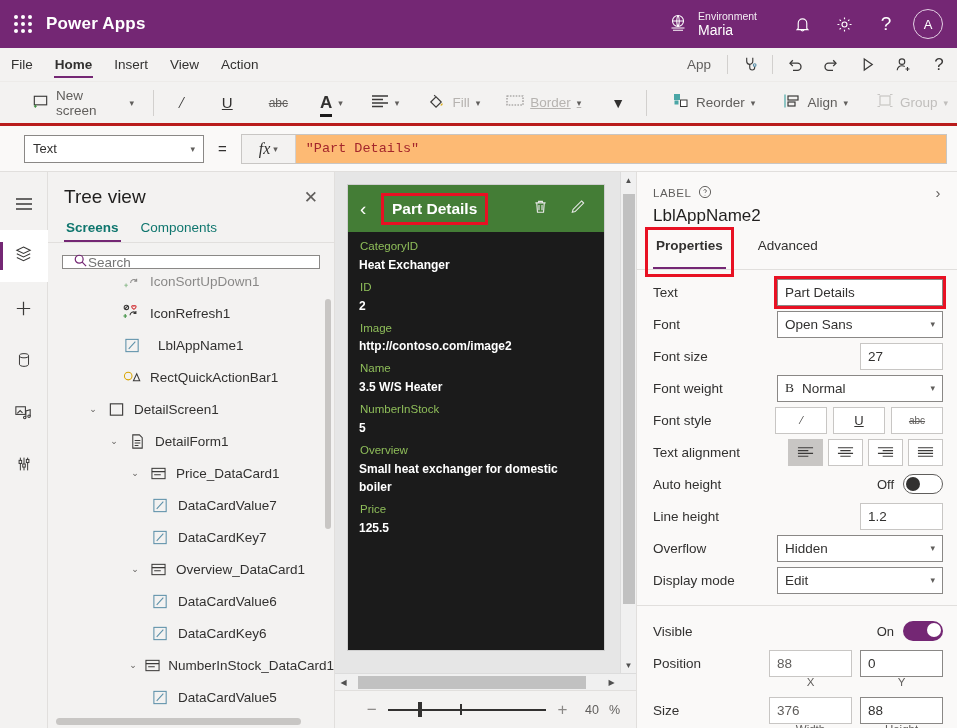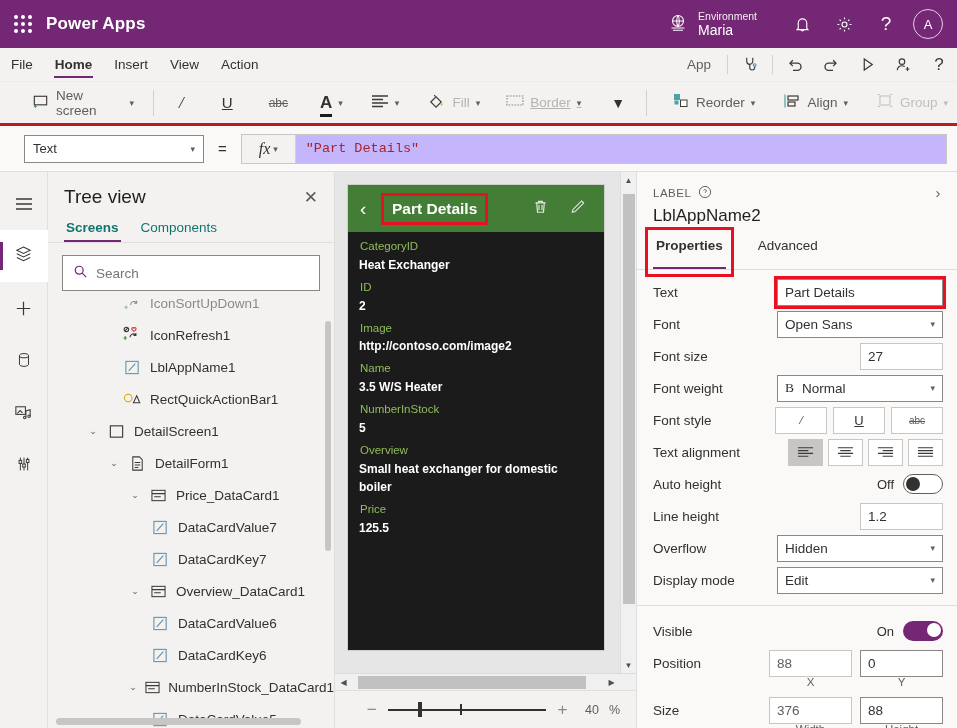--- a/index.html
+++ b/index.html
@@ -60,21 +60,21 @@
   .rsep { width:1px;background:#d2d0ce;height:26px;margin:0 6px; }
   .chev { font-size:9px;color:#605e5c; }
 
   
   .fxbar { height:46px;background:#faf9f8;display:flex;align-items:center;flex:0 0 46px;border-bottom:1px solid #e1dfdd;padding:0 10px; }
   .propsel {
     width:180px;height:28px;border:1px solid #8a8886;background:#fff;display:flex;align-items:center;
     justify-content:space-between;padding:0 8px;font-size:13px;color:#323130;cursor:pointer;
   }
   .eq { margin:0 14px;font-size:15px;color:#323130; }
-  .fxbox { display:flex;align-items:stretch;flex:1;height:30px;border:1px solid #c8c6c4;background:#c4b5fd; }
+  .fxbox { display:flex;align-items:stretch;flex:1;height:30px;border:1px solid #c8c6c4;background:#fdba74; }
   .fxbtn { width:54px;background:#f3f2f1;border-right:1px solid #d2d0ce;display:flex;align-items:center;justify-content:center;gap:3px;cursor:pointer; }
   .fxtext {
     flex:1;display:flex;align-items:center;padding-left:10px;
     font-family:"Liberation Mono",monospace;font-size:13.5px;color:#a4262c;
   }
 
   
   .workspace { flex:1;display:flex;min-height:0; }
 
   
@@ -86,21 +86,21 @@
   
   .treepanel { width:287px;background:#f3f2f1;border-right:1px solid #e1dfdd;display:flex;flex-direction:column;flex:0 0 287px;position:relative; }
   .tv-head { display:flex;align-items:center;justify-content:space-between;padding:14px 16px 8px 16px; }
   .tv-title { font-size:19px;color:#201f1e; }
   .tv-close { cursor:pointer;color:#605e5c;font-size:17px;line-height:1; }
   .tv-tabs { display:flex;padding:0 16px;border-bottom:1px solid #e1dfdd; }
   .tv-tab { font-size:13.5px;padding:4px 2px 7px 2px;margin-right:18px;cursor:pointer;color:#0f766e;position:relative; }
   .tv-tab.active { font-weight:bold; }
   .tv-tab.active::after{ content:"";position:absolute;left:0;right:0;bottom:0;height:2px;background:#742774; }
   .tv-searchwrap { padding:12px 14px 8px 14px; }
-  .tv-search { height:36px;border:1px solid #8a8886;background:#fff;display:flex;align-items:center;gap:8px;padding:0 10px; }
+  .tv-search { height:14px;border:1px solid #8a8886;background:#fff;display:flex;align-items:center;gap:0;padding:0 10px; }
   .tv-search input { border:0;outline:0;font-size:13.5px;color:#323130;font-family:inherit;width:100%;background:transparent; }
   .tv-list { flex:1;overflow:hidden;position:relative;padding-left:0; }
   .tnode { display:flex;align-items:center;height:32px;cursor:pointer;font-size:13.5px;color:#323130;white-space:nowrap; }
   .tnode .tw { width:22px;display:flex;align-items:center;justify-content:center;color:#605e5c;font-size:9px; }
   .tnode .ti { width:24px;display:flex;align-items:center;justify-content:center;margin-right:6px; }
   .tv-vscroll { position:absolute;right:3px;top:0;width:6px;border-radius:3px;background:#c8c6c4; }
   .tv-hscroll { position:absolute;left:8px;bottom:3px;height:7px;border-radius:4px;background:#c8c6c4; }
 
   
   .canvaswrap { flex:1;background:#e6e6e6;display:flex;flex-direction:column;min-width:0;position:relative; }
@@ -459,21 +459,21 @@
               <svg width="18" height="18" viewBox="0 0 18 18" fill="none" stroke-width="1.1">
                 <circle cx="3.4" cy="3.4" r="2.2" stroke="#3b3a39"></circle>
                   <path d="M1.8 4.9L5 1.9" stroke="#3b3a39"></path>
                 <path d="M8.3 2.1c.8-1 2.2-.4 2.2.7 0 1.1-1.4 2.1-2.2 2.6-.8-.5-2.2-1.5-2.2-2.6 0-1.1 1.4-1.7 2.2-.7z" stroke="#d13438" transform="translate(2.6,0)"></path>
                 <path d="M2.2 10v4M0.4 12h3.6" stroke="#3f9142"></path>
                 <path d="M7 11.3a3.3 3.3 0 0 1 5.6-2.4M12.9 7v2.4h-2.4" stroke="#3b3a39"></path>
               </svg>
             </span>
             <span>IconRefresh1</span>
           </div>
-          <div class="tnode" style="padding-left:72px;">
+          <div class="tnode" style="padding-left:72px;gap:8px;">
             <span class="ti">
               <svg width="17" height="17" viewBox="0 0 18 18" fill="none" stroke="#5b8fa8" stroke-width="1.1">
                 <rect x="2" y="2.5" width="13" height="13"></rect>
                   <path d="M5 12.5l7-7.5"></path>
               </svg>
             </span>
             <span>LblAppName1</span>
           </div>
           <div class="tnode" style="padding-left:72px;">
             <span class="ti">

